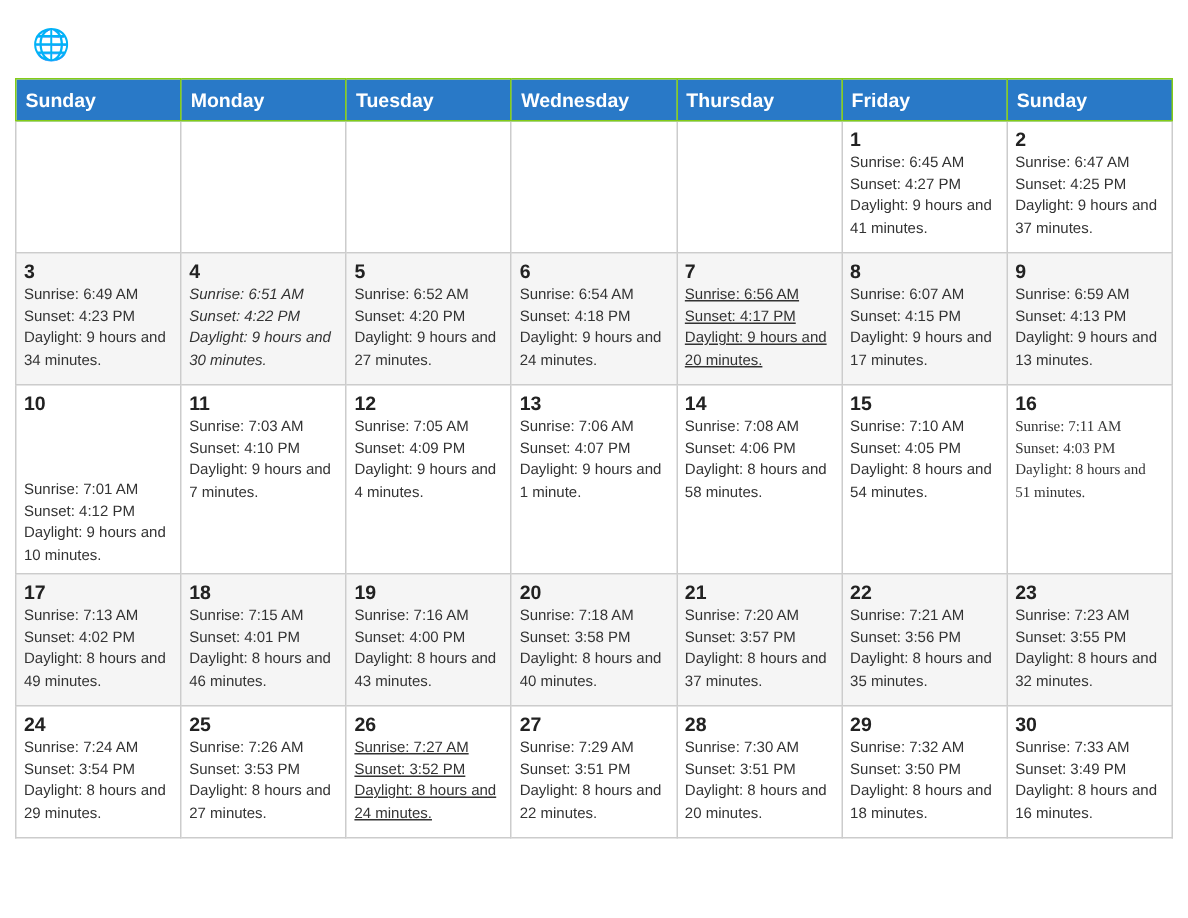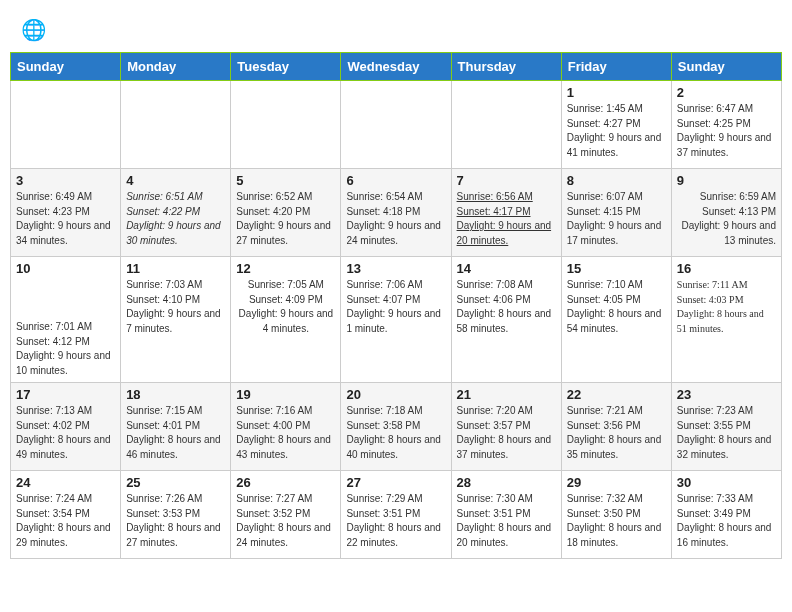--- a/index.html
+++ b/index.html
@@ -125,21 +125,21 @@
     </thead>
     <tbody id="calendar-body">
     <tr>
           <td class="empty-cell"></td>
           <td class="empty-cell"></td>
           <td class="empty-cell"></td>
           <td class="empty-cell"></td>
           <td class="empty-cell"></td>
           <td>
             <span class="day-num">1</span>
-            <div class="day-info" style="white-space: pre-line;">Sunrise: 1:45 AM
+            <div class="day-info" style="white-space: pre-line;">Sunrise: 6:45 AM
 Sunset: 4:27 PM
 Daylight: 9 hours and 41 minutes.</div>
           </td>
           <td>
             <span class="day-num">2</span>
             <div class="day-info" style="white-space: pre-line;">Sunrise: 6:47 AM
 Sunset: 4:25 PM
 Daylight: 9 hours and 37 minutes.</div>
           </td>
         </tr>
@@ -175,41 +175,41 @@
 Daylight: 9 hours and 20 minutes.</div>
           </td>
           <td>
             <span class="day-num">8</span>
             <div class="day-info" style="white-space: pre-line;">Sunrise: 6:07 AM
 Sunset: 4:15 PM
 Daylight: 9 hours and 17 minutes.</div>
           </td>
           <td>
             <span class="day-num">9</span>
-            <div class="day-info" style="white-space: pre-line; text-align: right;">Sunrise: 6:59 AM
+            <div class="day-info" style="white-space: pre-line;">Sunrise: 6:59 AM
 Sunset: 4:13 PM
 Daylight: 9 hours and 13 minutes.</div>
           </td>
         </tr>
         <tr>
           <td>
             <span class="day-num">10</span>
             <div class="day-info" style="white-space: pre-line; margin-top: 44px;">Sunrise: 7:01 AM
 Sunset: 4:12 PM
 Daylight: 9 hours and 10 minutes.</div>
           </td>
           <td>
             <span class="day-num">11</span>
             <div class="day-info" style="white-space: pre-line;">Sunrise: 7:03 AM
 Sunset: 4:10 PM
 Daylight: 9 hours and 7 minutes.</div>
           </td>
           <td>
             <span class="day-num">12</span>
-            <div class="day-info" style="white-space: pre-line; text-align: center;">Sunrise: 7:05 AM
+            <div class="day-info" style="white-space: pre-line;">Sunrise: 7:05 AM
 Sunset: 4:09 PM
 Daylight: 9 hours and 4 minutes.</div>
           </td>
           <td>
             <span class="day-num">13</span>
             <div class="day-info" style="white-space: pre-line;">Sunrise: 7:06 AM
 Sunset: 4:07 PM
 Daylight: 9 hours and 1 minute.</div>
           </td>
           <td>
@@ -283,21 +283,21 @@
 Daylight: 8 hours and 29 minutes.</div>
           </td>
           <td>
             <span class="day-num">25</span>
             <div class="day-info" style="white-space: pre-line;">Sunrise: 7:26 AM
 Sunset: 3:53 PM
 Daylight: 8 hours and 27 minutes.</div>
           </td>
           <td>
             <span class="day-num">26</span>
-            <div class="day-info" style="white-space: pre-line;">Sunrise: 7:27 AM
+            <div class="day-info" style="white-space: pre-line; text-decoration: underline;">Sunrise: 7:27 AM
 Sunset: 3:52 PM
 Daylight: 8 hours and 24 minutes.</div>
           </td>
           <td>
             <span class="day-num">27</span>
             <div class="day-info" style="white-space: pre-line;">Sunrise: 7:29 AM
 Sunset: 3:51 PM
 Daylight: 8 hours and 22 minutes.</div>
           </td>
           <td>

